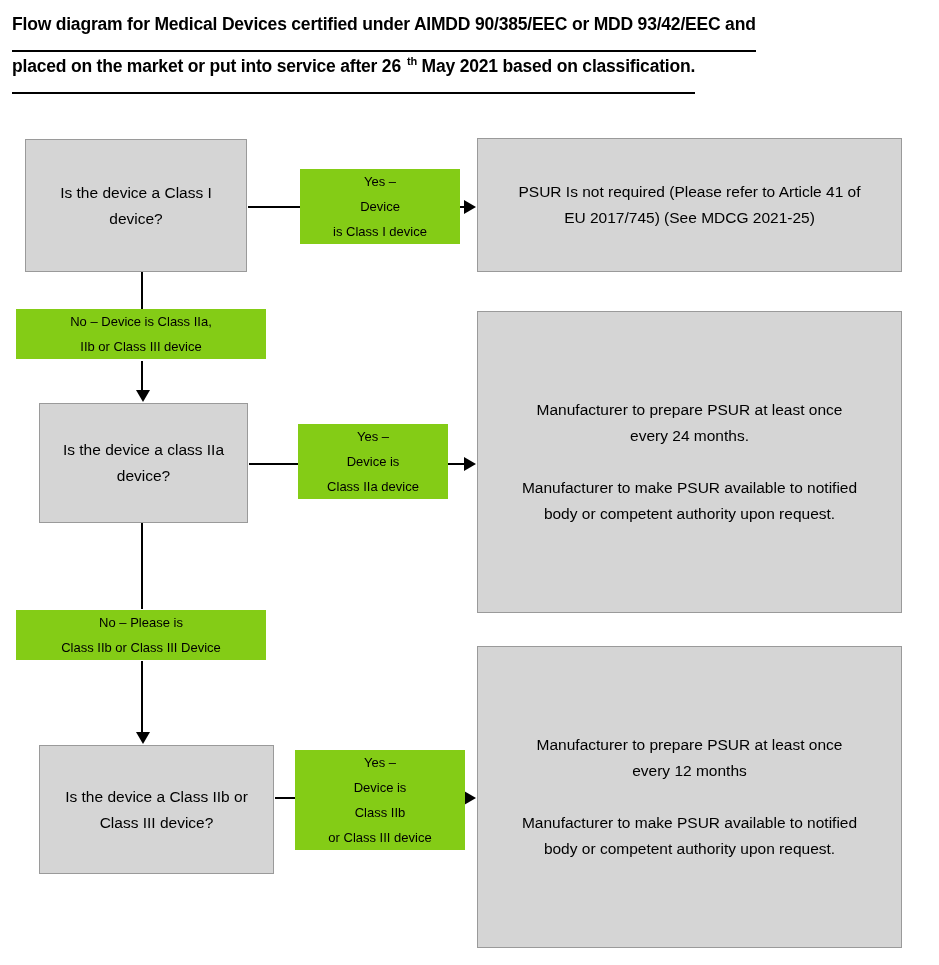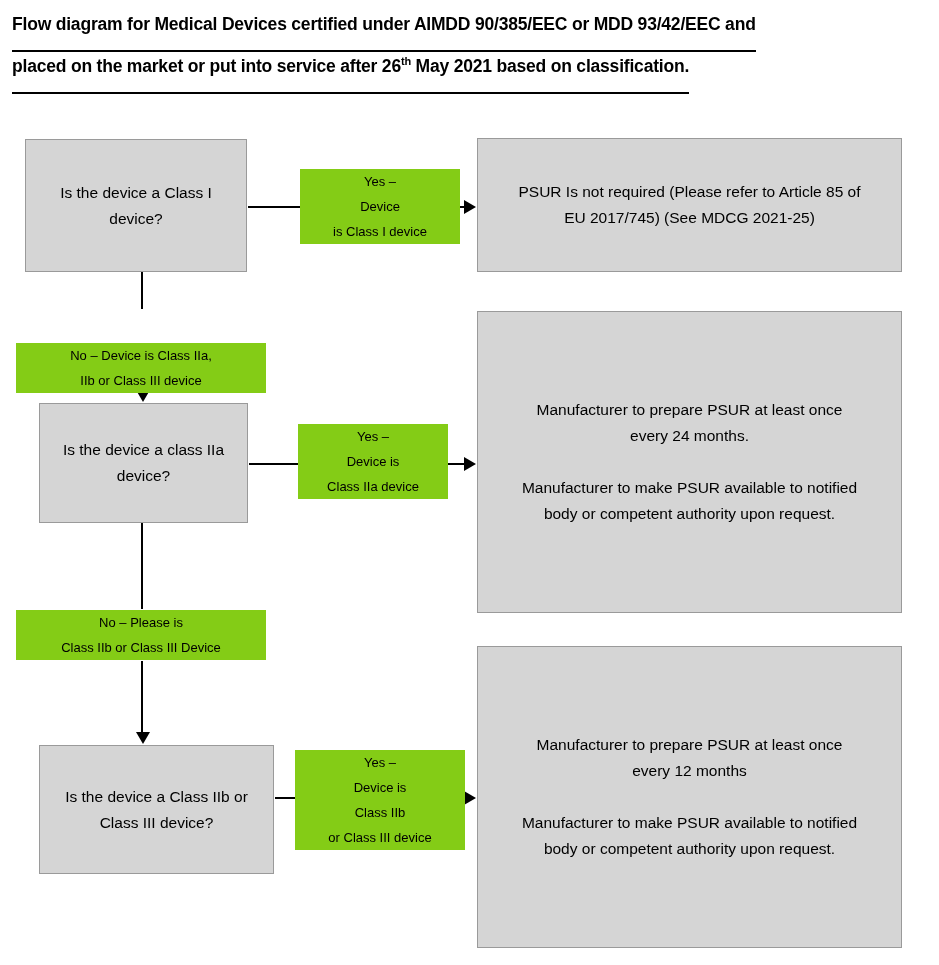--- a/index.html
+++ b/index.html
@@ -30,20 +30,21 @@
   .title .line {
     display: block;
     width: fit-content;
     border-bottom: 2px solid #000;
     padding-bottom: 12px;
   }
   .title sup {
     font-size: 11px;
     vertical-align: super;
     line-height: 0;
+    margin-left: 6px;
   }
 
   
   .box {
     position: absolute;
     box-sizing: border-box;
     background: #d5d5d5;
     border: 1px solid #9a9a9a;
     display: flex;
     align-items: center;
@@ -76,21 +77,21 @@
     line-height: 25px;
     color: #000;
     background: #84cc16;
     white-space: nowrap;
   }
   .conn-label .l { display: block; }
 
   #label-yes-1 { left: 300px; top: 169px; width: 160px; }
   #label-yes-2 { left: 298px; top: 424px; width: 150px; }
   #label-yes-3 { left: 295px; top: 750px; width: 170px; }
-  #label-no-1  { left: 16px;  top: 309px; width: 250px; margin-top: 34px; }
+  #label-no-1  { left: 16px;  top: 309px; width: 250px; }
   #label-no-2  { left: 16px;  top: 610px; width: 250px; }
 
   
   .hline {
     position: absolute;
     height: 2px;
     background: #000;
   }
   .vline {
     position: absolute;
@@ -161,21 +162,21 @@
 
 <div class="box" id="decision-3">
   <span class="txt">
     <span class="para">Is the device a Class IIb or</span>
     <span class="para">Class III device?</span>
   </span>
 </div>
 
 <div class="box" id="outcome-1">
   <span class="txt">
-    <span class="para">PSUR Is not required (Please refer to Article 85 of</span>
+    <span class="para">PSUR Is not required (Please refer to Article 41 of</span>
     <span class="para">EU 2017/745)  (See MDCG 2021-25)</span>
   </span>
 </div>
 
 <div class="box" id="outcome-2">
   <span class="txt">
     <span class="para">Manufacturer to prepare PSUR at least once</span>
     <span class="para">every 24 months.</span>
     <span class="spacer"></span>
     <span class="para">Manufacturer to make PSUR available to notified</span>

